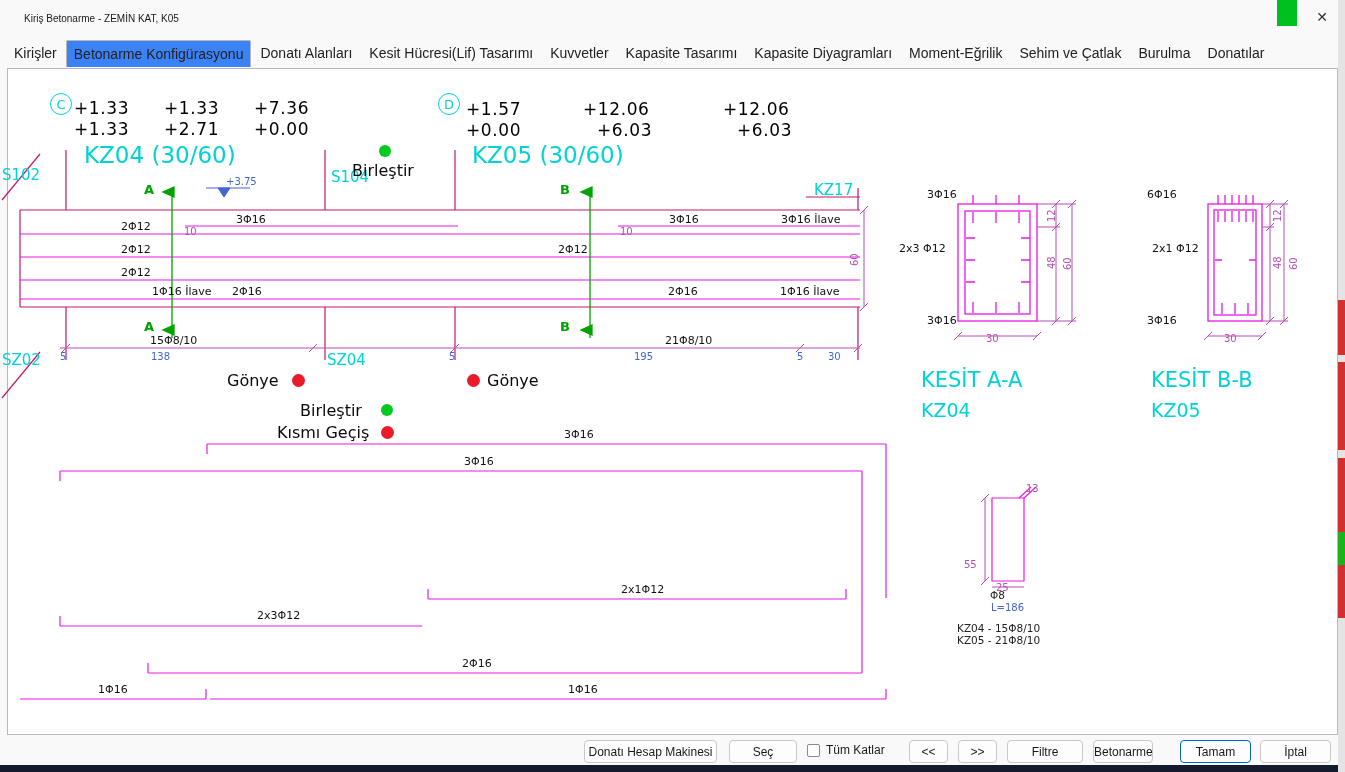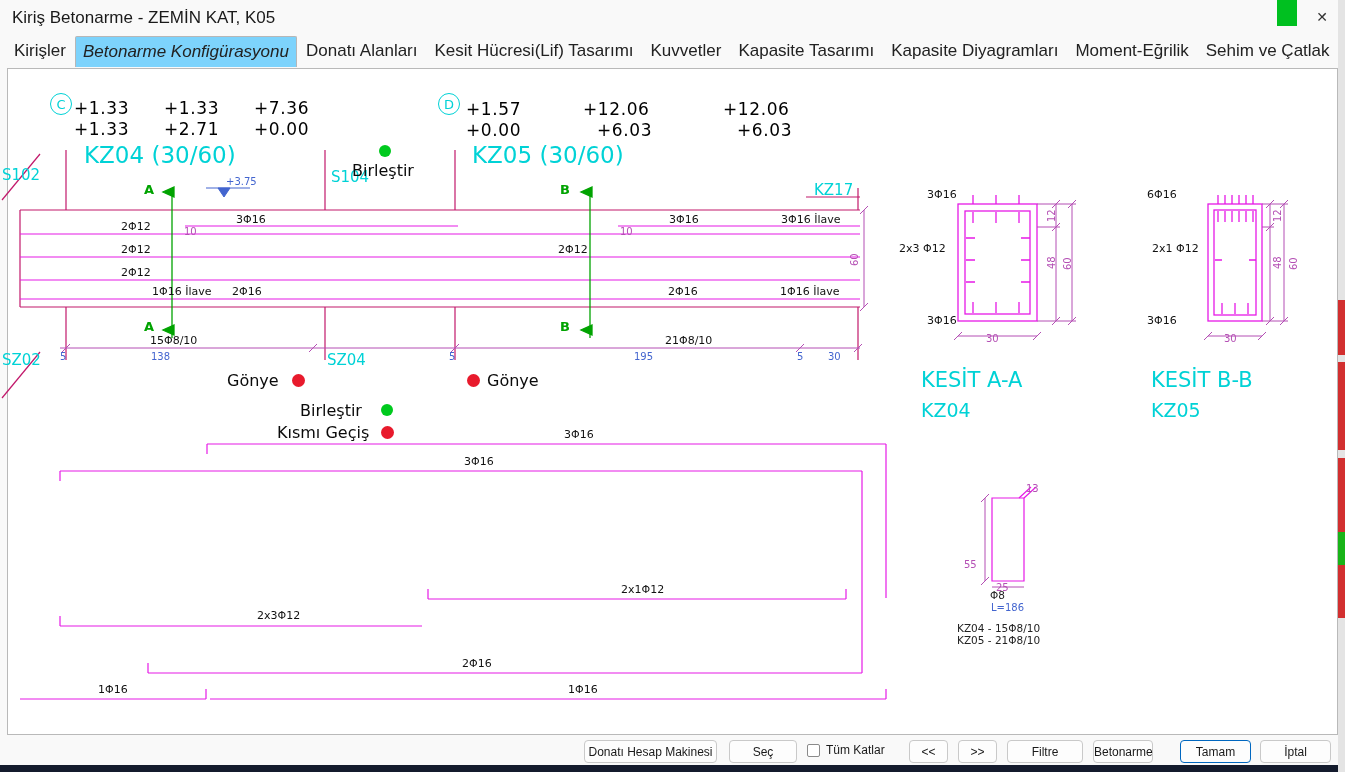--- a/index.html
+++ b/index.html
@@ -9,26 +9,26 @@
     --dim:#b44fb4;
     --blue:#4365cf;
     --green:#00a300;
   }
   *{margin:0;padding:0;box-sizing:border-box;}
   html,body{width:1345px;height:772px;overflow:hidden;font-family:"Liberation Sans",sans-serif;}
   body{position:relative;background:#f9f9f9;}
 
   
   .titlebar{position:absolute;left:0;top:0;width:100%;height:36px;background:#f9f9f9;display:flex;align-items:center;}
-  .titlebar .title{font-size:17px;color:#1a1a1a;padding-left:12px;}
+  .titlebar .title{font-size:10px;color:#1a1a1a;padding-left:24px;}
   .close-btn{position:absolute;right:8px;top:4px;width:30px;height:26px;border:none;background:transparent;font-size:14px;color:#333;cursor:pointer;display:flex;align-items:center;justify-content:center;}
 
   .tabbar{position:absolute;left:6px;top:40px;height:26px;display:flex;align-items:flex-end;gap:1px;}
-  .tab{font-size:17px;color:#222;padding:4px 7px 5px 7px;border:1px solid transparent;border-bottom:none;background:transparent;white-space:nowrap;cursor:pointer;}
-  .tab.active{background:#7dd3fc;border-color:#b7b7b7;border-radius:2px 2px 0 0;position:relative;top:1px;padding-top:5px;font-style:italic;}
+  .tab{font-size:14px;color:#222;padding:4px 7px 5px 7px;border:1px solid transparent;border-bottom:none;background:transparent;white-space:nowrap;cursor:pointer;}
+  .tab.active{background:#3b82f6;border-color:#b7b7b7;border-radius:2px 2px 0 0;position:relative;top:1px;padding-top:5px;}
 
   .canvas{position:absolute;left:7px;top:68px;width:1331px;height:667px;background:#ffffff;border:1px solid #b9b9b9;}
 
   .footer{position:absolute;left:0;top:735px;width:100%;height:30px;background:#f9f9f9;}
   .fbtn{position:absolute;top:5px;height:23px;background:#fdfdfd;border:1px solid #c9c9c9;border-radius:4px;font-size:12px;font-family:"Liberation Sans",sans-serif;color:#1a1a1a;cursor:pointer;}
   .fbtn.primary{border:1.5px solid #0067c0;}
   .chk{position:absolute;left:807px;top:8px;display:flex;align-items:center;gap:6px;font-size:12px;color:#1a1a1a;cursor:pointer;}
   .chk .box{width:13px;height:13px;border:1px solid #8a8a8a;background:#fff;border-radius:2px;display:inline-block;}
 
   .taskbar{position:absolute;left:0;top:765px;width:100%;height:7px;background:#141b2d;}

